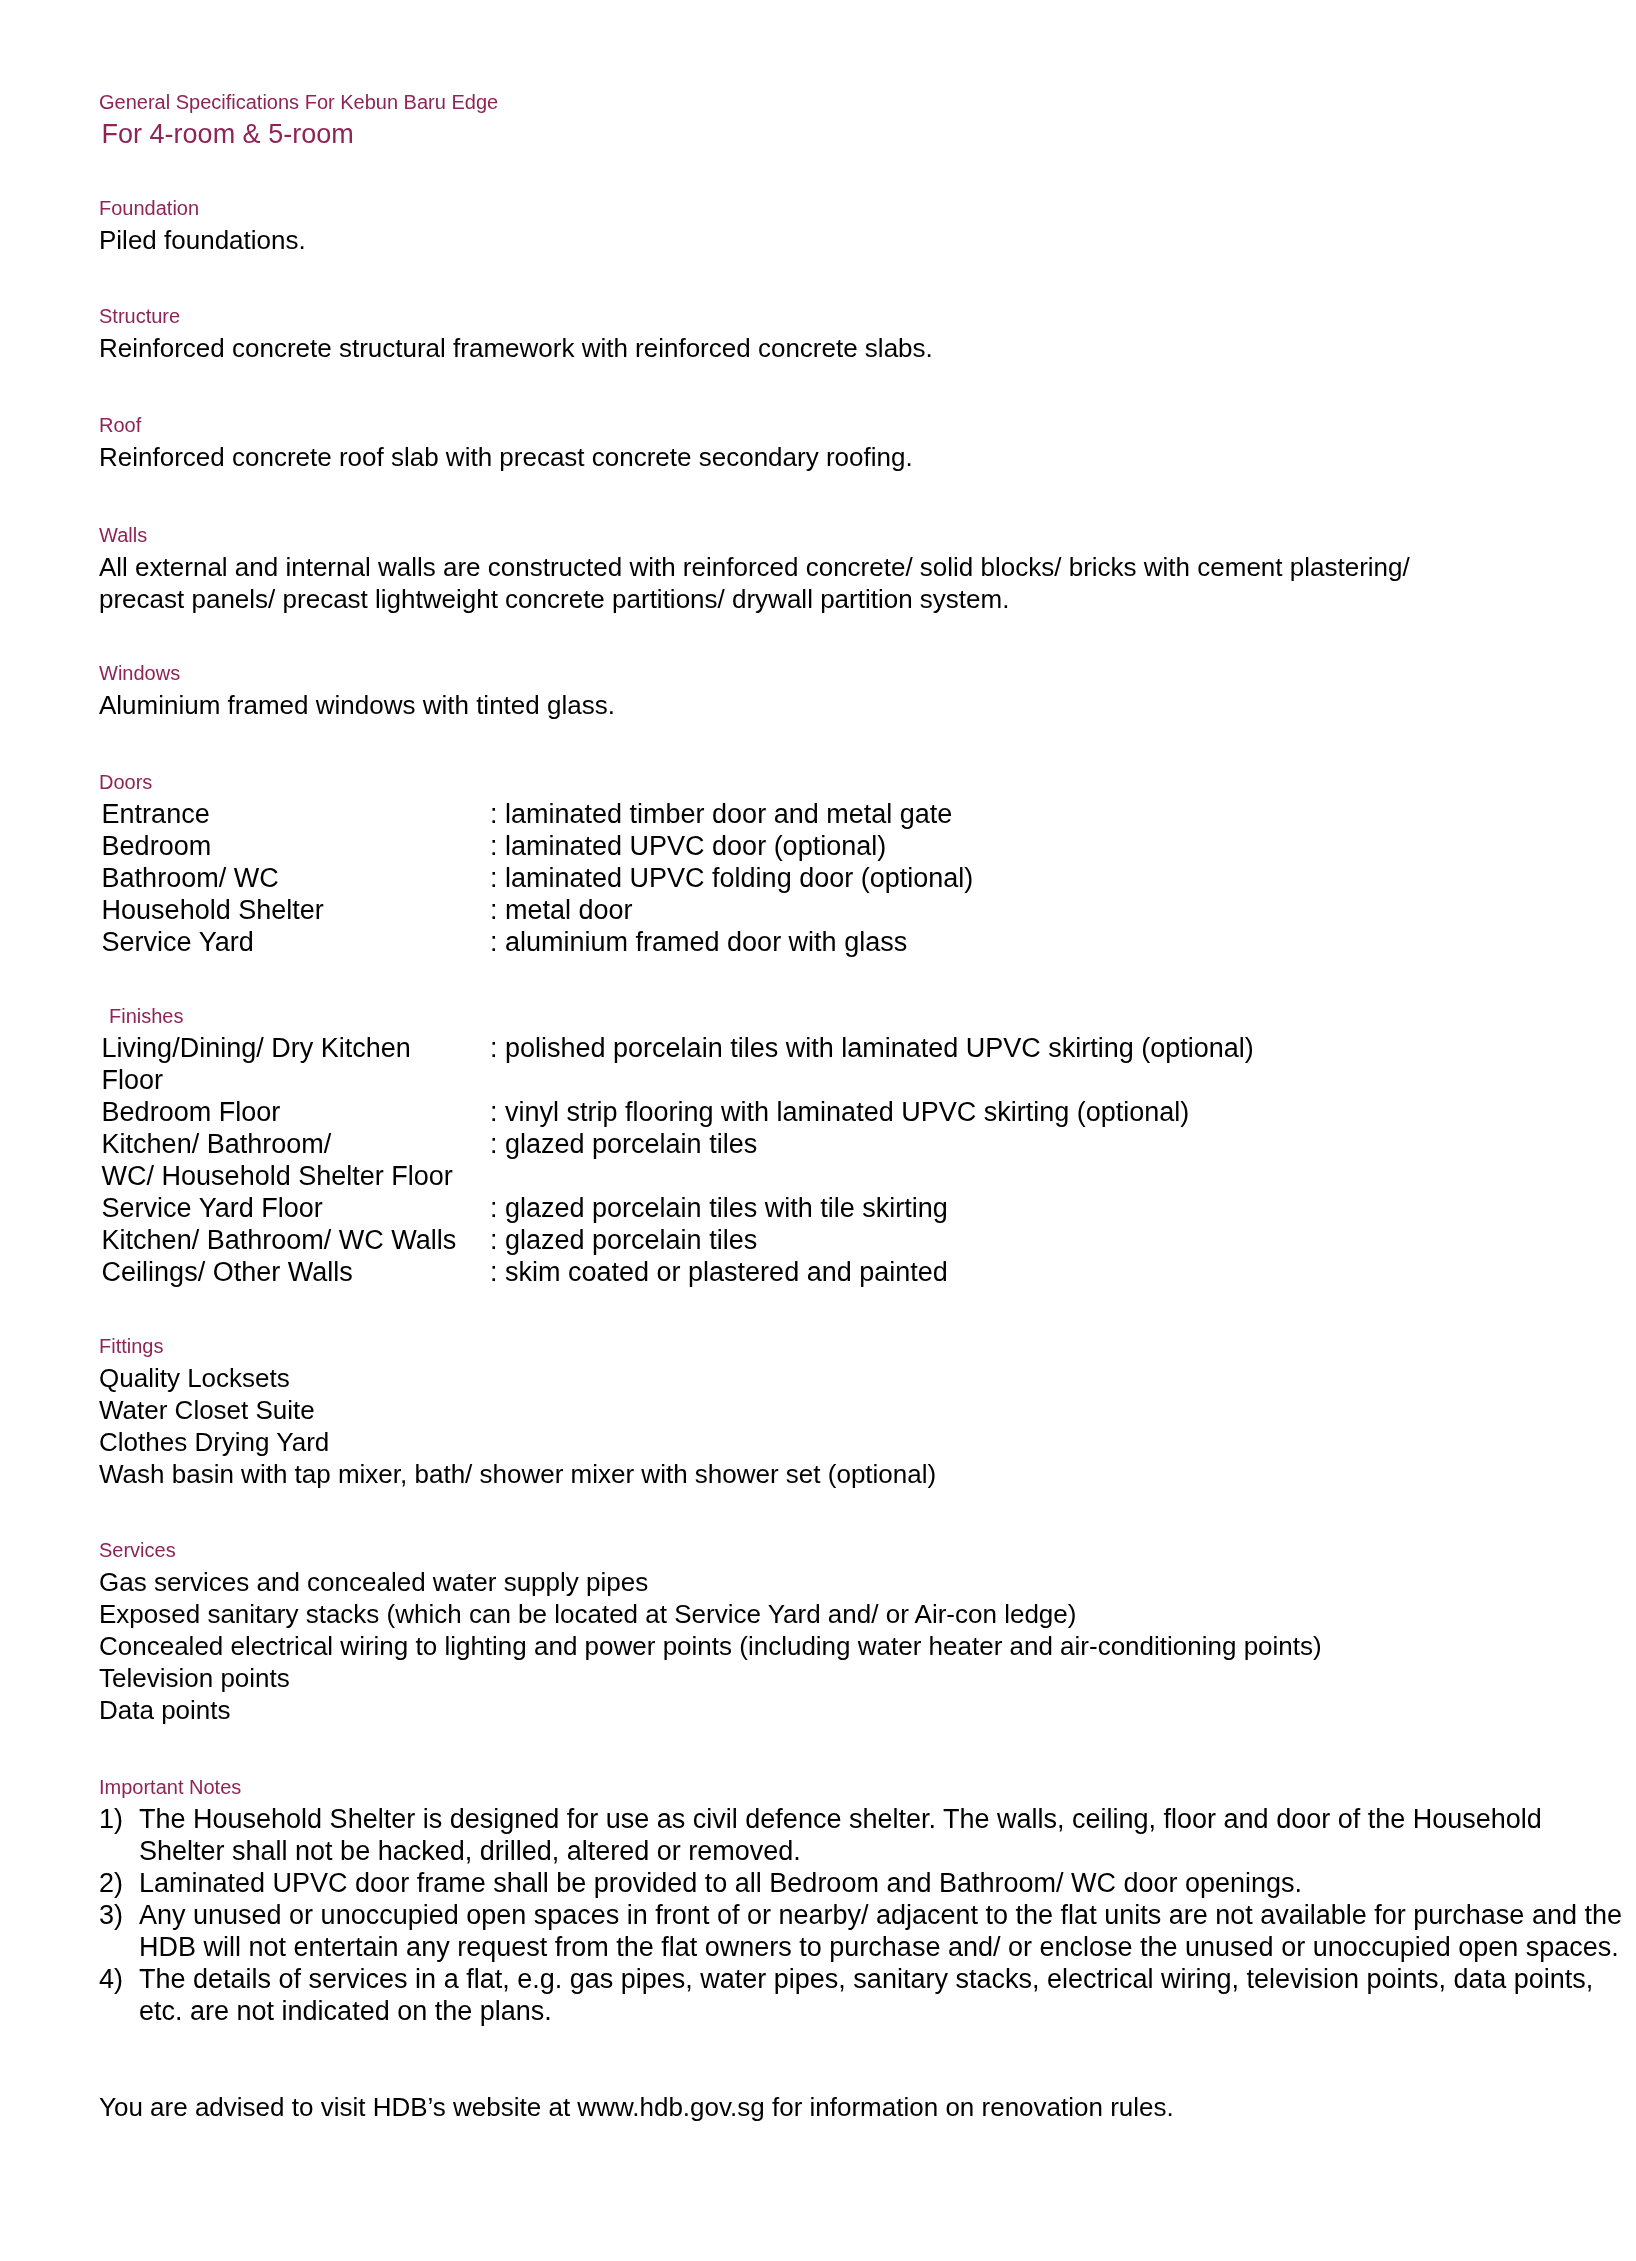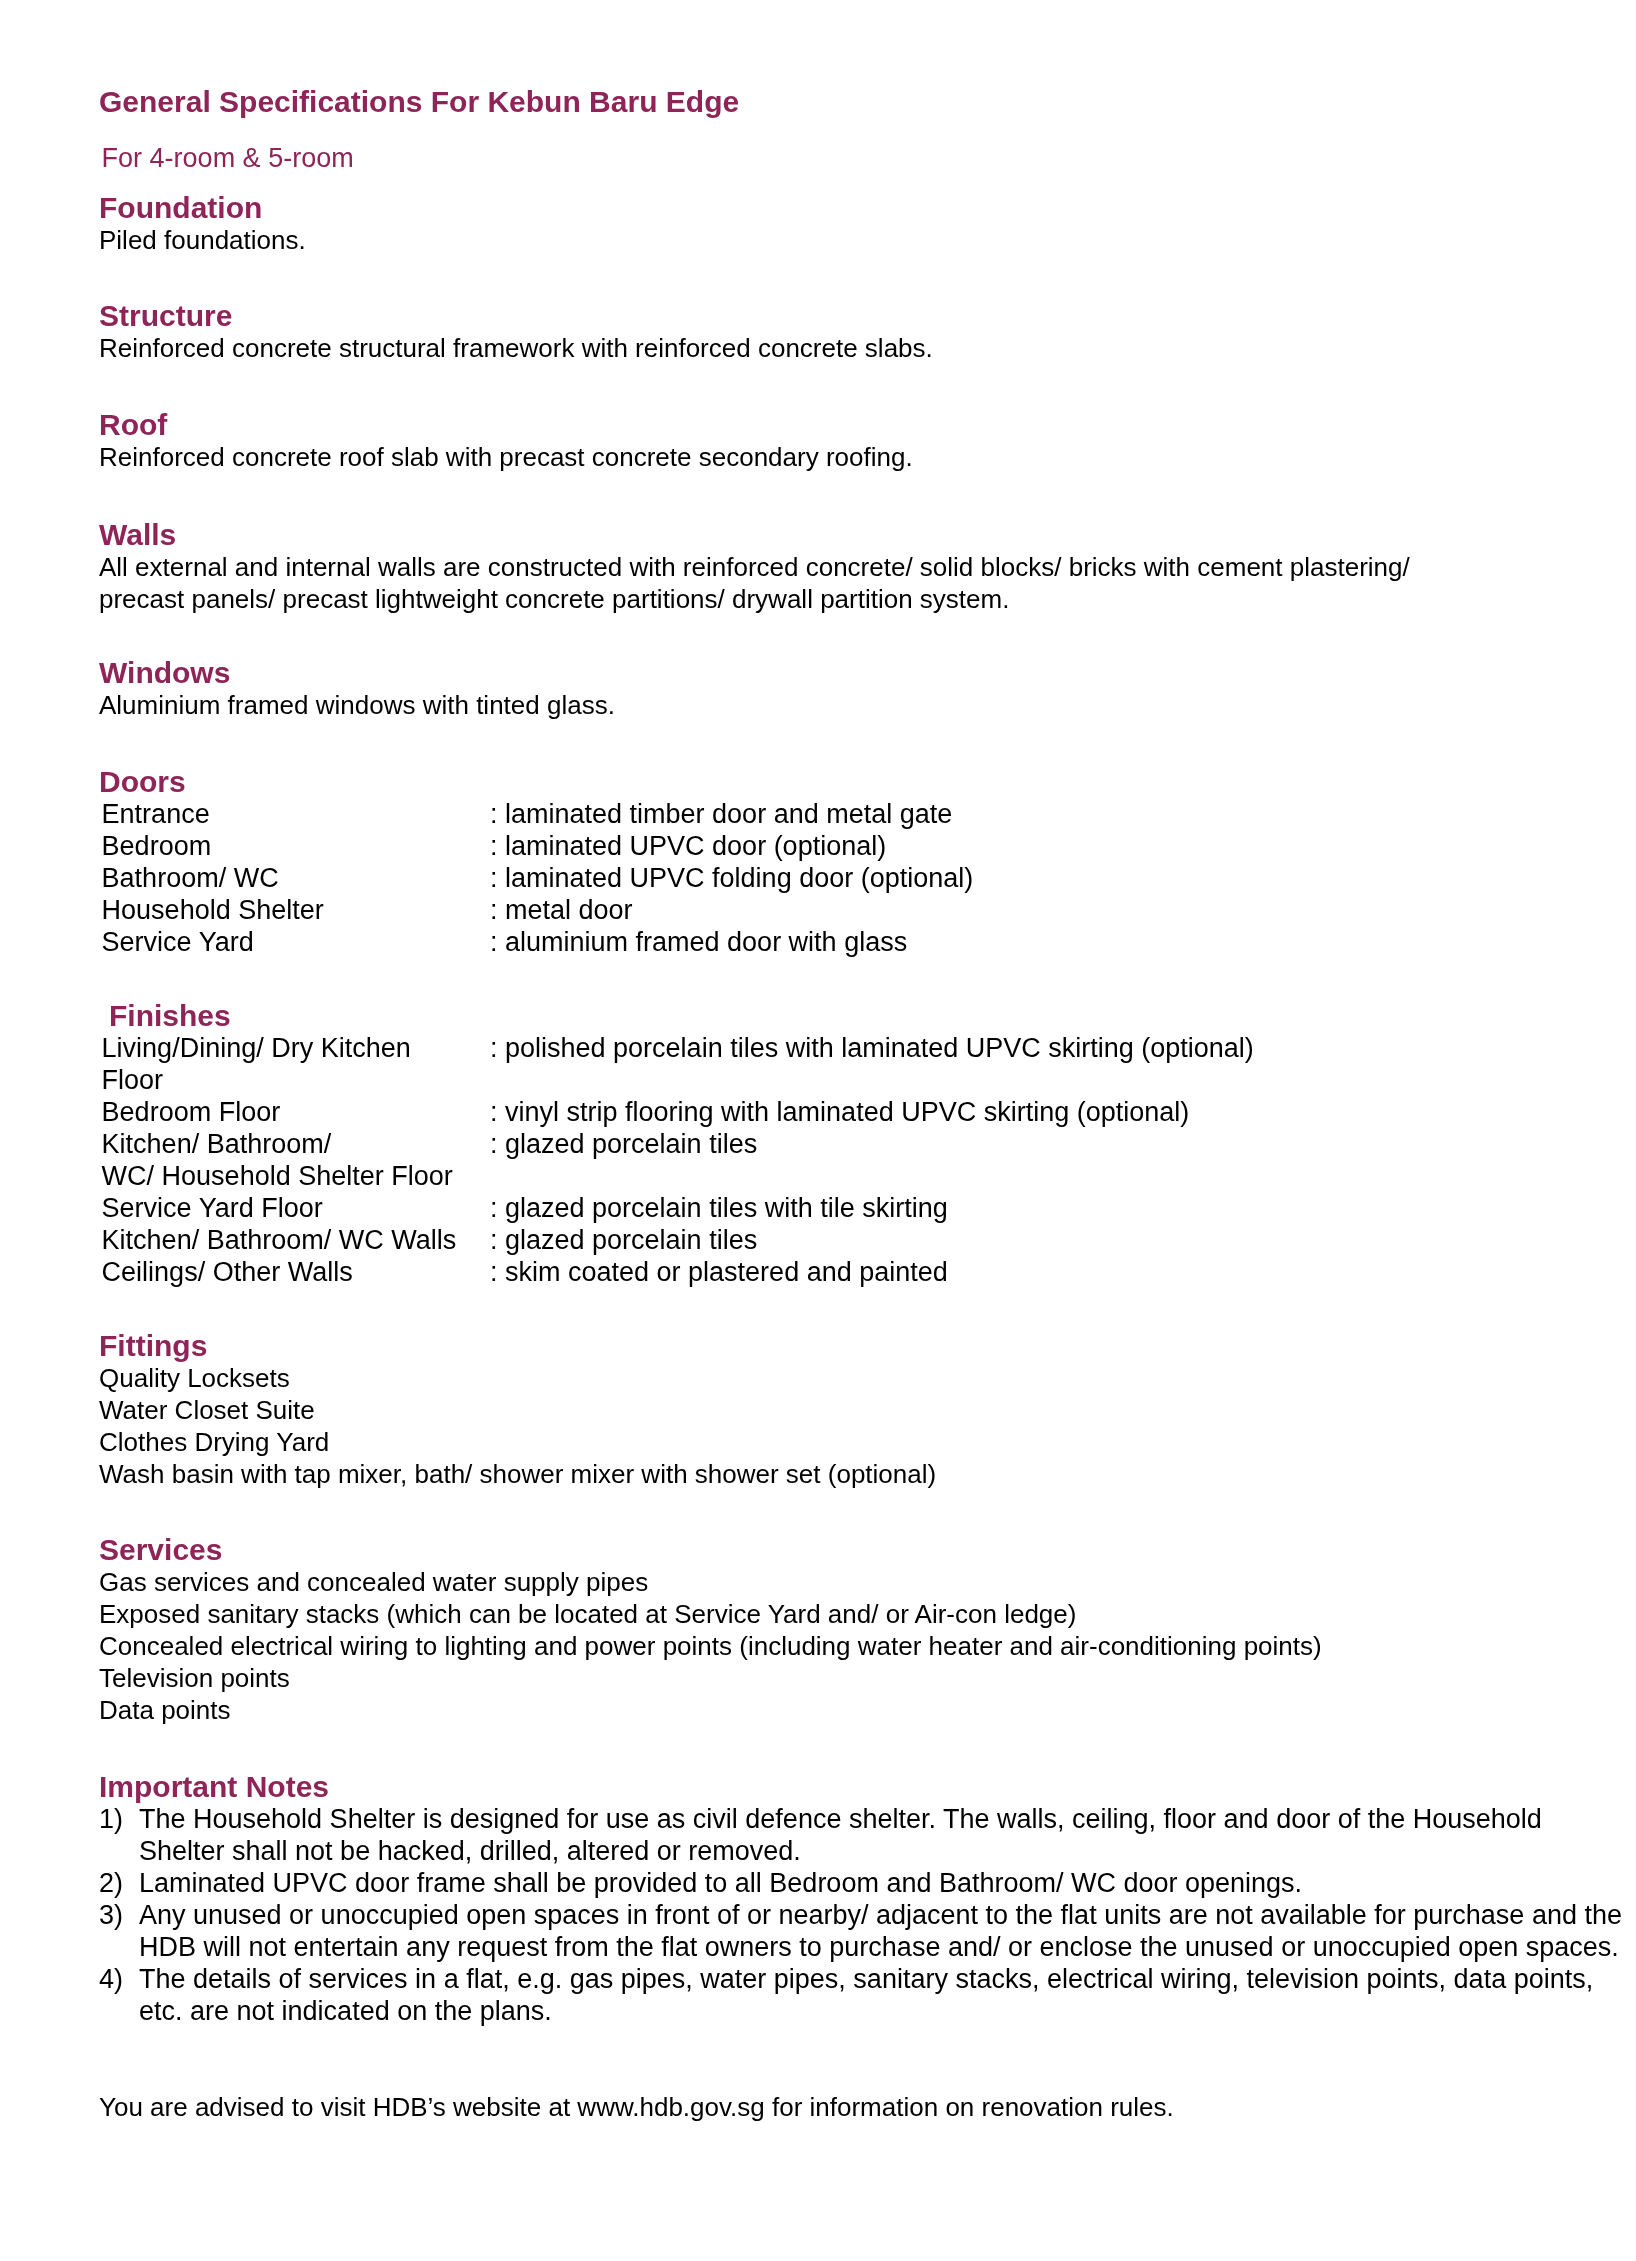--- a/index.html
+++ b/index.html
@@ -1,19 +1,19 @@
 <!DOCTYPE html>
 <html style="font-size:10.6px"><head>
 <meta charset="utf-8">
 <style>
   html, body { margin:0; padding:0; background:#ffffff; }
   body { width:1637px; height:2261px; position:relative; font-family:"Liberation Sans", sans-serif; color:#000; overflow:hidden; }
   .blk { position:absolute; left:99px; }
-  .h { color:#8e2457; font-weight:bold; font-size:30px; line-height:32px; white-space:nowrap; }
-  .sub { color:#8e2457; font-size:27px; line-height:32px; white-space:nowrap;margin-top:24px; }
+  .h { color:#8e2457; font-weight:normal; font-size:20px; line-height:32px; white-space:nowrap; }
+  .sub { color:#8e2457; font-size:27px; line-height:32px; white-space:nowrap; }
   .t { font-size:26px; line-height:32px; white-space:nowrap; }
   .row { position:relative; height:32px; font-size:27px; line-height:32px; white-space:nowrap;text-decoration:underline; }
   .row .k { position:absolute; left:2.6px; }
   .row .v { position:absolute; left:391px; }
   .note { position:relative; font-size:27px; line-height:32px; padding-left:40px; width:1492px; }
   .note .n { position:absolute; left:0; }
 </style>
 </head>
 <body>
 

